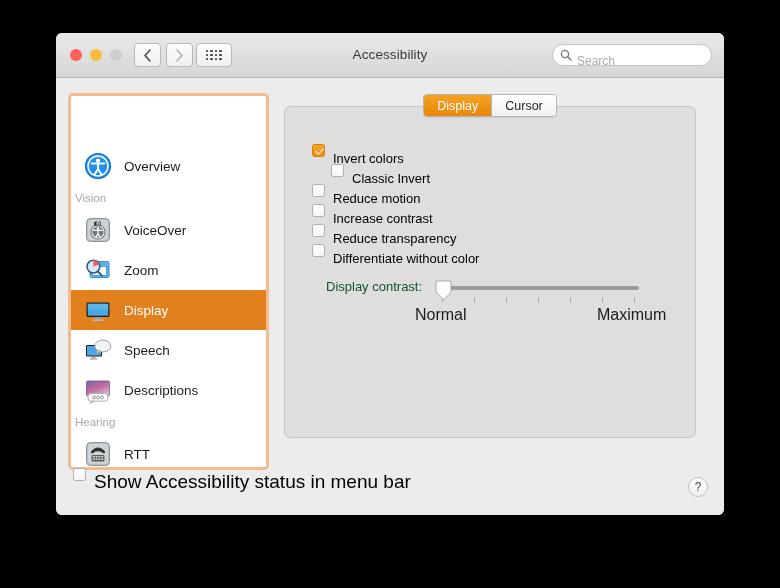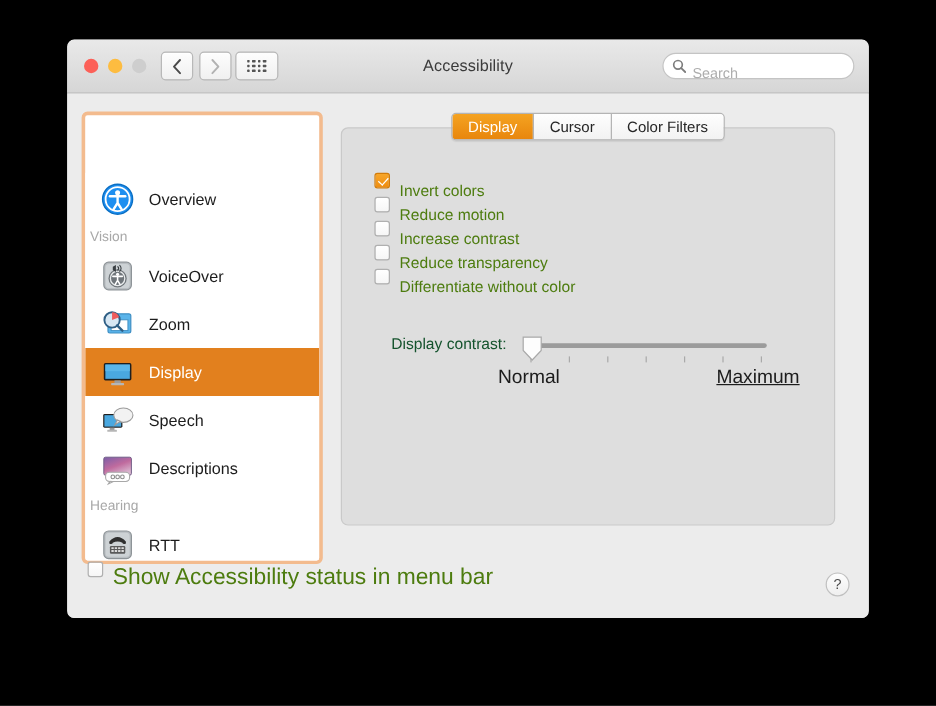--- a/index.html
+++ b/index.html
@@ -164,21 +164,21 @@
     border-color: #d37c09;
   }
   .cbox.checked::after {
     content: "";
     position: absolute; left: 4px; top: 1px;
     width: 3.5px; height: 7px;
     border: solid #fff;
     border-width: 0 1.8px 1.8px 0;
     transform: rotate(42deg);
   }
-  .cb-label { margin-left: 8px; font-size: 13px; color: #4d7c0f; white-space: nowrap; margin-top: 16px; }
+  .cb-label { margin-left: 8px; font-size: 13px; color: #000000; white-space: nowrap; margin-top: 16px; }
 
   
   .slider-area { position: absolute; left: 5px; top: 172px; width: 400px; }
   .slider-label {
     position: absolute; left: 36px; top: 0;
     font-size: 13px; color: #14532d;
   }
   .track {
     position: absolute; left: 152px; top: 7px;
     width: 197px; height: 4px;
@@ -192,21 +192,21 @@
   .ticks i {
     position: absolute; top: 0; width: 1px; height: 5px;
     background: #a9a9a9; display: block;
   }
   .thumb {
     position: absolute; left: 145px; top: 1px;
     width: 17px; height: 21px;
   }
   .endlabel { position: absolute; top: 27px; font-size: 16px; color: #1c1c1c; }
   .endlabel.lo { left: 125px; }
-  .endlabel.hi { left: 307px; text-decoration: underline; }
+  .endlabel.hi { left: 307px; }
 
   
   .footer-cb {
     position: absolute; left: 17px; bottom: 22px;
     display: flex; align-items: center;
   }
   .footer-cb .cb-label { font-size: 19px; }
   .helpbtn {
     position: absolute; right: 16px; bottom: 18px;
     width: 20px; height: 20px; border-radius: 50%;
@@ -401,20 +401,24 @@
         </div>
       </div>
 
       <div class="content">
 
         <div class="cb-list">
           <div class="cb-row">
             <span class="cbox checked"></span>
             <span class="cb-label">Invert colors</span>
           </div>
+          <div class="cb-row indent">
+            <span class="cbox"></span>
+            <span class="cb-label">Classic Invert</span>
+          </div>
           <div class="cb-row">
             <span class="cbox"></span>
             <span class="cb-label">Reduce motion</span>
           </div>
           <div class="cb-row">
             <span class="cbox"></span>
             <span class="cb-label">Increase contrast</span>
           </div>
           <div class="cb-row">
             <span class="cbox"></span>
@@ -449,23 +453,20 @@
       </div>
 
       <div class="tabs">
         <div class="tabbar">
           <div class="tab active">
             <span>Display</span>
           </div>
           <div class="tab">
             <span>Cursor</span>
           </div>
-          <div class="tab">
-            <span>Color Filters</span>
-          </div>
         </div>
       </div>
 
       <div class="footer-cb">
         <span class="cbox"></span>
         <span class="cb-label">Show Accessibility status in menu bar</span>
       </div>
 
       <div class="helpbtn">
         <span>?</span>

